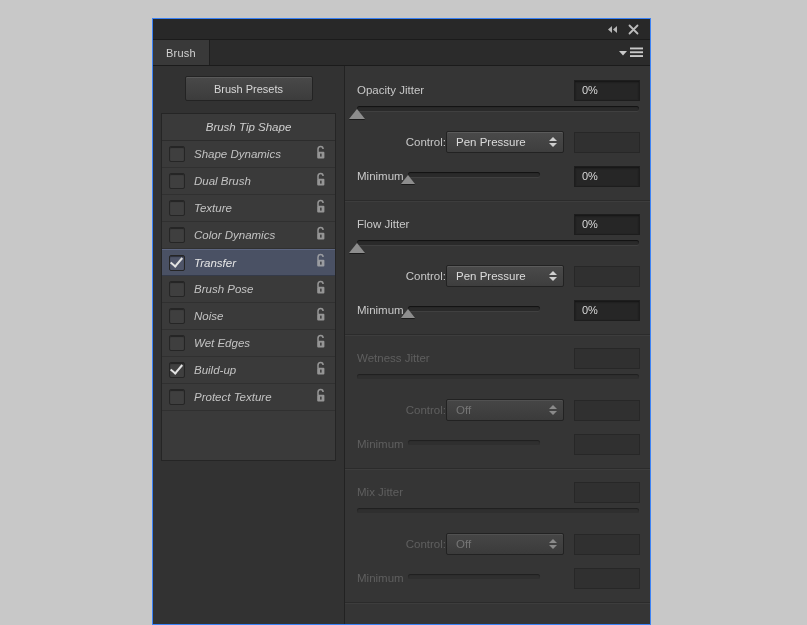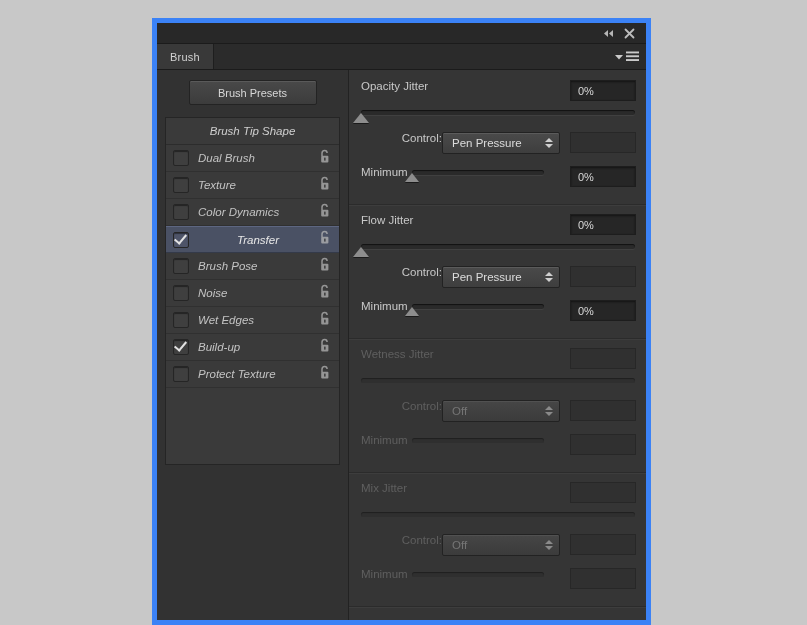--- a/index.html
+++ b/index.html
@@ -12,21 +12,21 @@
     font-family: "Liberation Sans", sans-serif;
   }
 
   #panel {
     position: absolute;
     left: 152px;
     top: 18px;
     width: 499px;
     height: 607px;
     background: #1d4ed8;
-    border: 5px solid #3b82f6;
+    border: 1px solid #3b82f6;
     box-sizing: border-box;
     overflow: hidden;
   }
 
   
   .titlebar {
     height: 21px;
     background: #282828;
     border-bottom: 1px solid #1b1b1b;
     display: flex;
@@ -173,34 +173,34 @@
     border-width: 0 2px 2px 0;
     transform: rotate(40deg);
   }
   .opt-label {
     font-size: 11.5px;
     color: #c3c3c3;
     margin-left: 9px;
     flex: 1;
     white-space: nowrap;
   }
-  .opt-row.selected .opt-label { color: #e8e8e8; text-align: center; }
+  .opt-row.selected .opt-label { color: #e8e8e8; }
   .lock { width: 13px; height: 15px; flex: none; opacity: .72; }
 
   
   .sec { position: relative; }
   .sec-divider {
     height: 1px;
     background: #2b2b2b;
     border-bottom: 1px solid #3d3d3d;
     margin: 0 0 0 0;
   }
   .row {
     display: flex;
-    align-items: flex-start;
+    align-items: center;
     height: 28px;
     padding: 0 10px 0 12px;
     box-sizing: border-box;
   }
   .row-label {
     font-size: 11.5px;
     color: #c8c8c8;
     white-space: nowrap;
   }
   .row-label.dim { color: #5f5f5f; }
@@ -357,20 +357,29 @@
           <span>Brush Presets</span>
         </div>
       </div>
       <div class="optlist">
         <div class="opt-header">
           <span>Brush Tip Shape</span>
         </div>
         <div id="opt-rows">
             <div class="opt-row">
               <div class="cbx"></div>
+              <div class="opt-label">Shape Dynamics</div>
+              <span><svg class="lock" viewBox="0 0 13 15">
+                  <path d="M4,7 L4,4.3 C4,2.6 5.2,1.5 6.6,1.5 C8,1.5 9.1,2.6 9.1,4.1" fill="none" stroke="#b9b9b9" stroke-width="1.5"></path>
+                  <rect x="3.2" y="6.8" width="7.2" height="6.6" rx="1" fill="#b9b9b9"></rect>
+                  <rect x="6.1" y="8.6" width="1.5" height="3" fill="#3a3a3a"></rect>
+                </svg></span>
+            </div>
+            <div class="opt-row">
+              <div class="cbx"></div>
               <div class="opt-label">Dual Brush</div>
               <span><svg class="lock" viewBox="0 0 13 15">
                   <path d="M4,7 L4,4.3 C4,2.6 5.2,1.5 6.6,1.5 C8,1.5 9.1,2.6 9.1,4.1" fill="none" stroke="#b9b9b9" stroke-width="1.5"></path>
                   <rect x="3.2" y="6.8" width="7.2" height="6.6" rx="1" fill="#b9b9b9"></rect>
                   <rect x="6.1" y="8.6" width="1.5" height="3" fill="#3a3a3a"></rect>
                 </svg></span>
             </div>
             <div class="opt-row">
               <div class="cbx"></div>
               <div class="opt-label">Texture</div>

